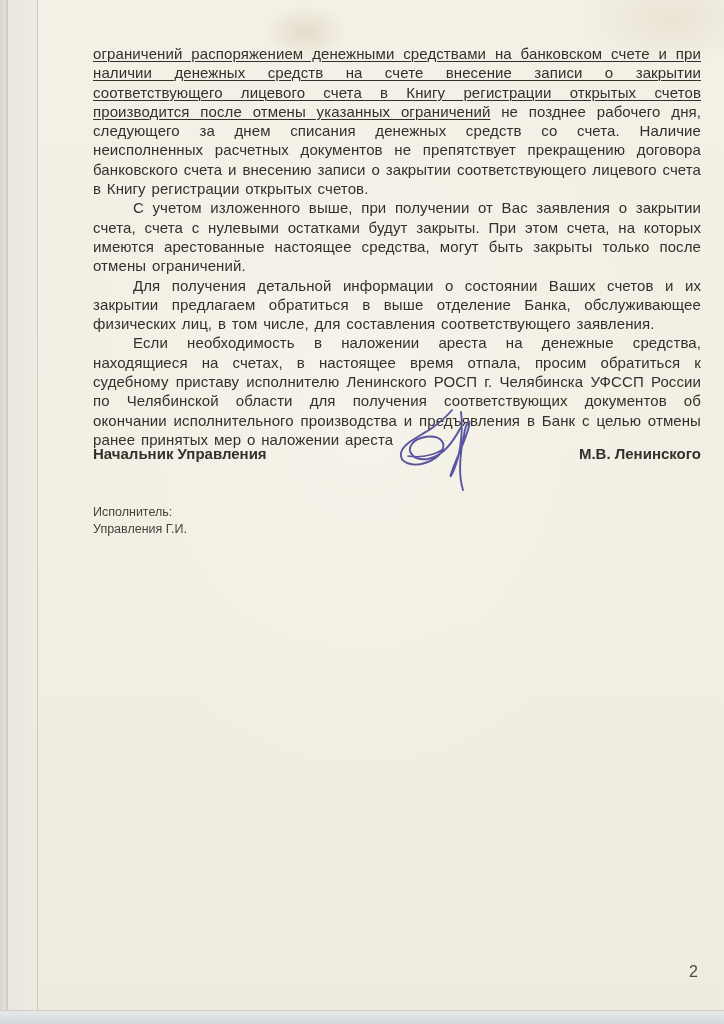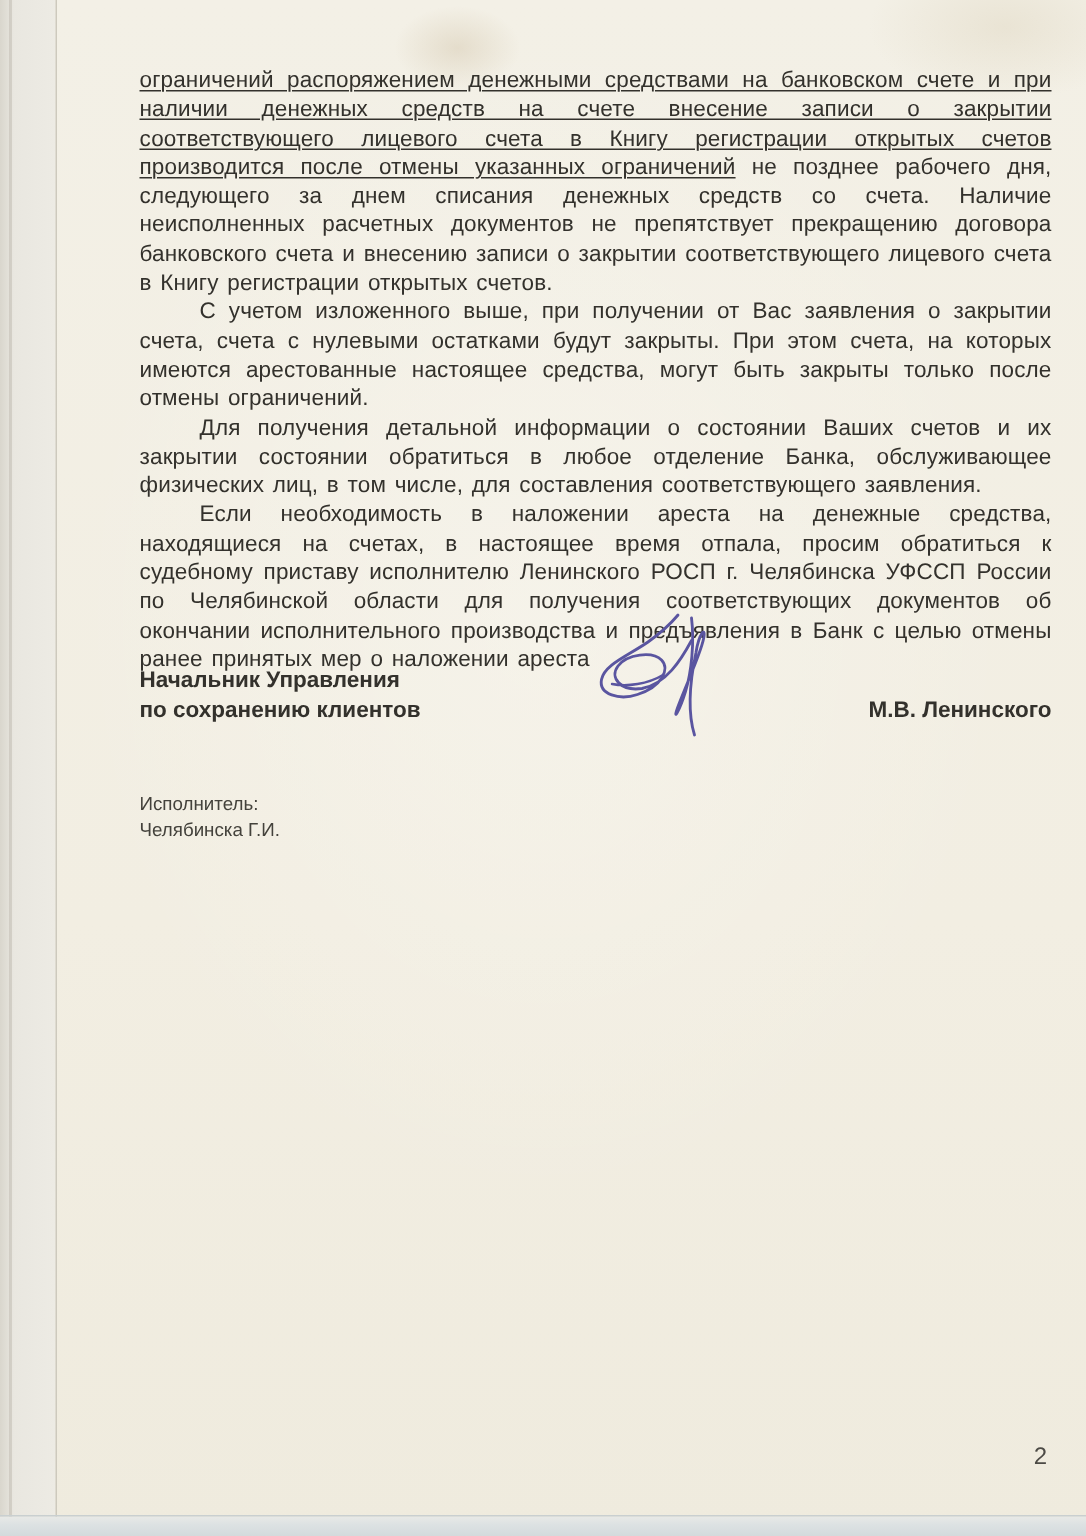--- a/index.html
+++ b/index.html
@@ -89,21 +89,21 @@
     position: absolute;
     left: 388px;
     top: 400px;
     width: 112px;
     height: 100px;
   }
 
   .executor {
     position: absolute;
     left: 93px;
-    top: 528px;
+    top: 504px;
     font-size: 12.5px;
     line-height: 17px;
     color: #44423c;
   }
 
   .page-number {
     position: absolute;
     right: 26px;
     top: 963px;
     font-size: 16px;
@@ -115,38 +115,37 @@
 
 <div class="scan-page">
 
   <div class="left-strip"></div>
   <div class="fold-line"></div>
   <div class="bottom-band"></div>
 
   <div class="content">
     <p><span class="u">ограничений распоряжением денежными средствами на банковском счете и при наличии денежных средств на счете внесение записи о закрытии соответствующего лицевого счета в Книгу регистрации открытых счетов производится после отмены указанных ограничений</span><span> не позднее рабочего дня, следующего за днем списания денежных средств со счета. Наличие неисполненных расчетных документов не препятствует прекращению договора банковского счета и внесению записи о закрытии соответствующего лицевого счета в Книгу регистрации открытых счетов.</span></p>
     <p class="indent">С учетом изложенного выше, при получении от Вас заявления о закрытии счета, счета с нулевыми остатками будут закрыты. При этом счета, на которых имеются арестованные настоящее средства, могут быть закрыты только после отмены ограничений.</p>
-    <p class="indent">Для получения детальной информации о состоянии Ваших счетов и их закрытии состоянии обратиться в любое отделение Банка, обслуживающее физических лиц, в том числе, для составления соответствующего заявления.</p>
+    <p class="indent">Для получения детальной информации о состоянии Ваших счетов и их закрытии предлагаем обратиться в выше отделение Банка, обслуживающее физических лиц, в том числе, для составления соответствующего заявления.</p>
     <p class="indent">Если необходимость в наложении ареста на денежные средства, находящиеся на счетах, в настоящее время отпала, просим обратиться к судебному приставу исполнителю Ленинского РОСП г. Челябинска УФССП России по Челябинской области для получения соответствующих документов об окончании исполнительного производства и предъявления в Банк с целью отмены ранее принятых мер о наложении ареста</p>
   </div>
 
   <div class="sig-row">
     <div class="sig-title">
       <div>Начальник Управления</div>
-      <div>по сохранению клиентов</div>
     </div>
     <div class="sig-name">М.В. Ленинского</div>
   </div>
 
   <svg class="signature-svg" viewBox="0 0 112 100" fill="none" stroke="#5a55a0" stroke-linecap="round" stroke-linejoin="round">
     <path stroke-width="1.9" d="M64,10 C59,16 51,23 44,28 C31,37 15,43 13,53 C11,63 25,67 37,63 C53,58 59,46 53,40 C47,34 30,36 24,44 C18,52 26,61 40,59 C56,56 66,40 73,27"></path>
     <path stroke-width="1.9" d="M73,12 C75,28 73,48 69,61 C65,74 60,82 64,71 C70,55 79,36 81,26 C83,17 78,22 76,35 C72,54 70,74 75,90"></path>
     <path stroke-width="1.6" d="M20,56 C30,58 44,56 54,50"></path>
   </svg>
 
   <div class="executor">
     <div>Исполнитель:</div>
-    <div>Челябинска Г.И.</div>
+    <div>Управления Г.И.</div>
   </div>
 
   <div class="page-number">2</div>
 
 </div>
 
 </body></html>

